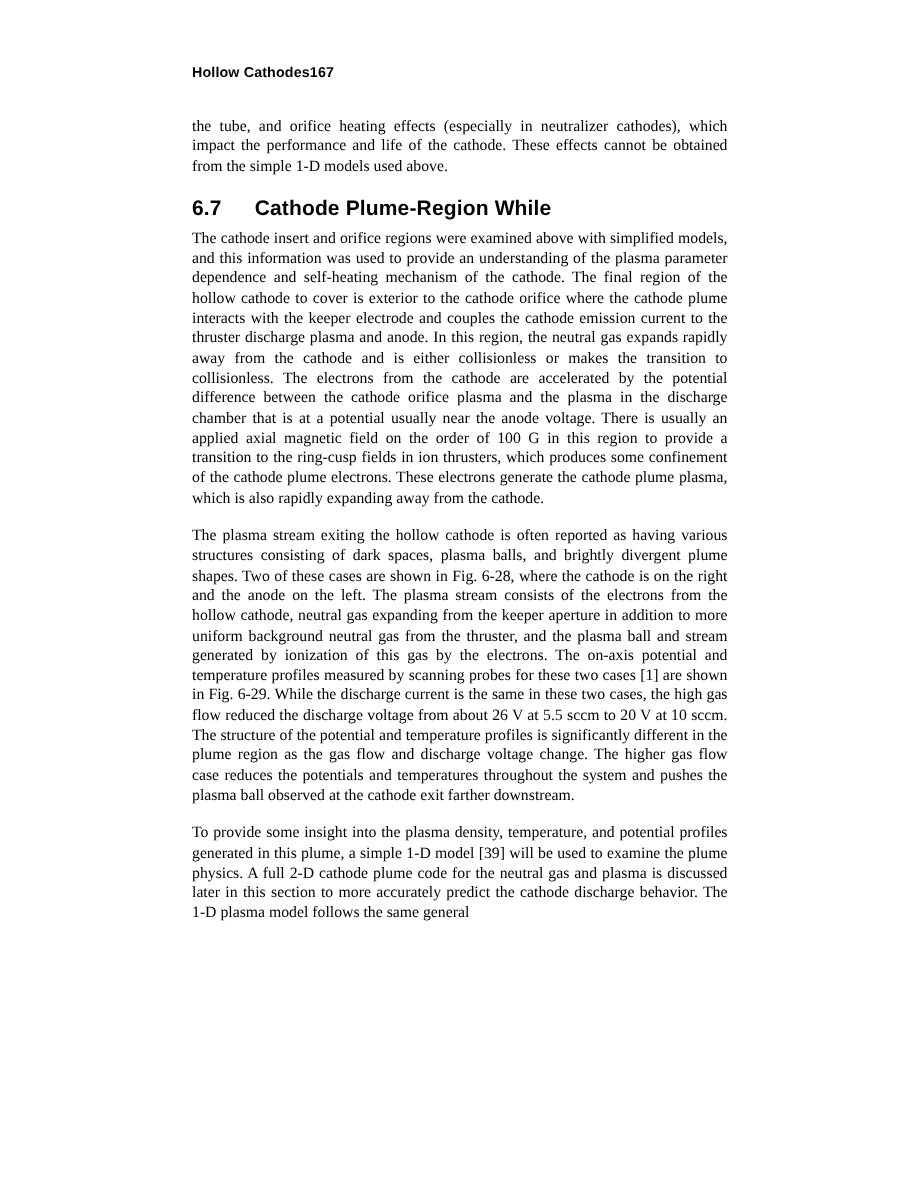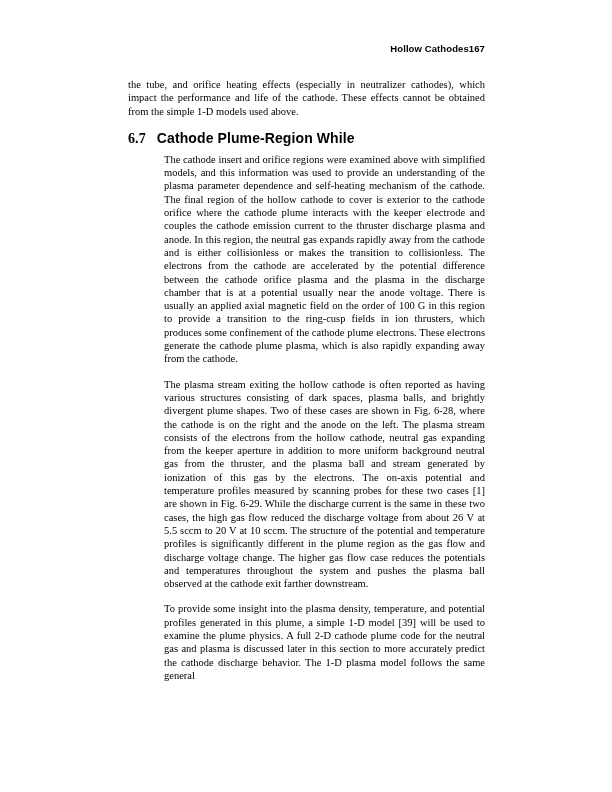--- a/index.html
+++ b/index.html
@@ -15,21 +15,21 @@
     overflow: hidden;
   }
   .content {
     position: absolute;
     left: 128px;
     top: 43px;
     width: 357px;
   }
   .running-header {
     display: flex;
-    justify-content: flex-end;
+    justify-content: flex-start;
     align-items: baseline;
     font-family: "Liberation Sans", sans-serif;
     font-weight: bold;
     font-size: 9.5px;
     line-height: 12px;
     color: #000000;
     letter-spacing: 0.1px;
   }
   .body-text {
     font-family: "Liberation Serif", serif;
@@ -45,26 +45,24 @@
   .section-heading {
     font-family: "Liberation Sans", sans-serif;
     font-weight: bold;
     font-size: 14px;
     line-height: 17px;
     color: #000000;
     margin: 12px 0 0 0;
     letter-spacing: 0.1px;
   }
   .sec-num {
-    margin-right: 11px;
-    font-family: Liberation Serif, serif;
+    margin-right: 22px;
   }
   .para {
     margin-top: 12px;
-    margin-left: 36px;
   }
   .section-heading + .para {
     margin-top: 6px;
   }
 </style>
 </head>
 <body>
 
 <div class="page">
   <div class="content">

